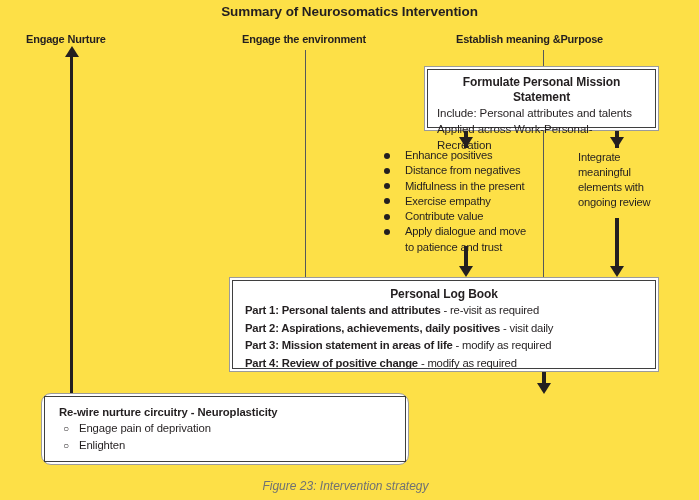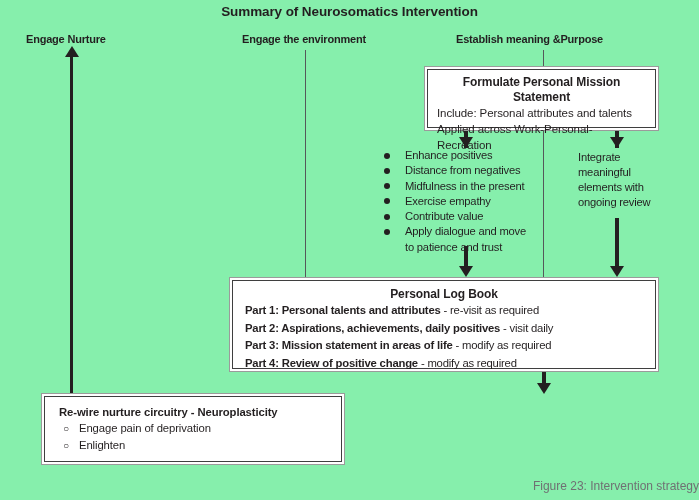--- a/index.html
+++ b/index.html
@@ -9,21 +9,21 @@
   }
   body {
     font-family: "Liberation Sans", sans-serif;
     color: #231f20;
   }
   #figure {
     position: relative;
     width: 699px;
     height: 500px;
     overflow: hidden;
-    background: #86efac;
+    background: #fde047;
   }
 
   
   .title {
     position: absolute;
     left: 0; right: 0;
     top: 4px;
     text-align: center;
     font-size: 13.5px;
     font-weight: bold;
@@ -35,24 +35,25 @@
     font-weight: bold;
     white-space: nowrap;
     letter-spacing: -0.2px;
   }
   #head-nurture { left: 26px;  top: 33px; }
   #head-env     { left: 242px; top: 33px; }
   #head-meaning { left: 456px; top: 33px; text-align: center; }
 
   .caption {
     position: absolute;
-    left: 0; right: 0;
+    left: 0; right: 8px;
     bottom: 7px;
-    text-align: right;
+    text-align: center;
     font-size: 12px;
+    font-style: italic;
     color: #6f7173;
   }
 
   
   .box {
     position: absolute;
     box-sizing: border-box;
     background: #ffffff;
     border: 1px solid #9b9b9b;
     padding: 2px;
@@ -63,21 +64,21 @@
     height: 100%;
     border: 1.6px solid #3f3f3f;
     background: #ffffff;
     padding: 6px 9px;
   }
 
   #box-mission { left: 424px; top: 66px;  width: 235px; height: 65px; }
   #box-mission .inner { padding: 5px 9px 4px 9px; }
   #box-logbook { left: 229px; top: 277px; width: 430px; height: 95px; }
   #box-logbook .inner { padding: 6px 12px; }
-  #box-rewire  { left: 41px;  top: 393px; width: 304px; height: 72px; }
+  #box-rewire  { left: 41px;  top: 393px; width: 368px; height: 72px; border-radius: 10px; }
   #box-rewire .inner { padding: 7px 14px; }
 
   .box-title-c {
     text-align: center;
     font-size: 12px;
     font-weight: bold;
     line-height: 15px;
     letter-spacing: -0.1px;
   }
   .box-line {

